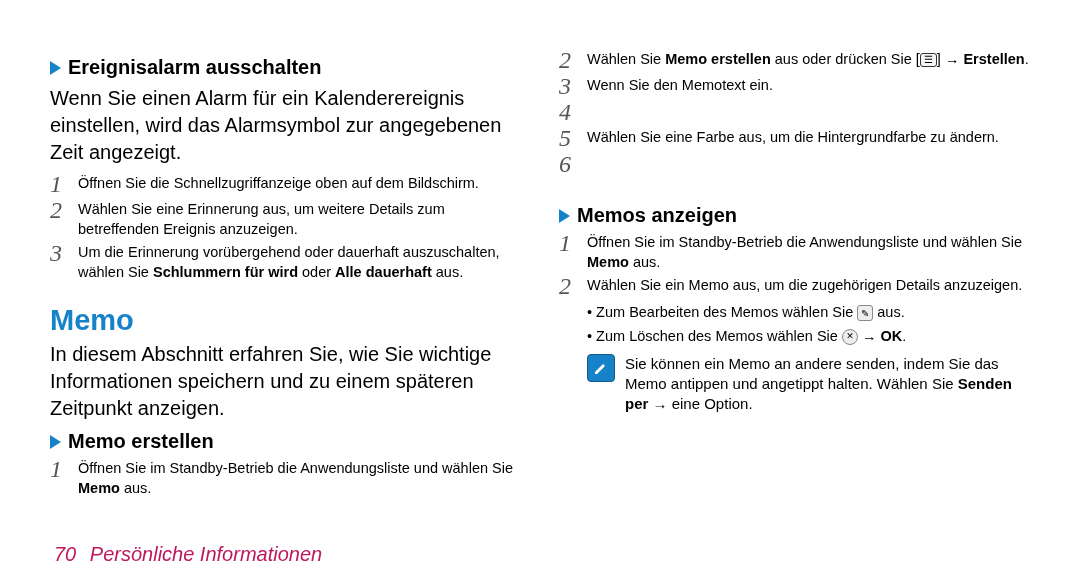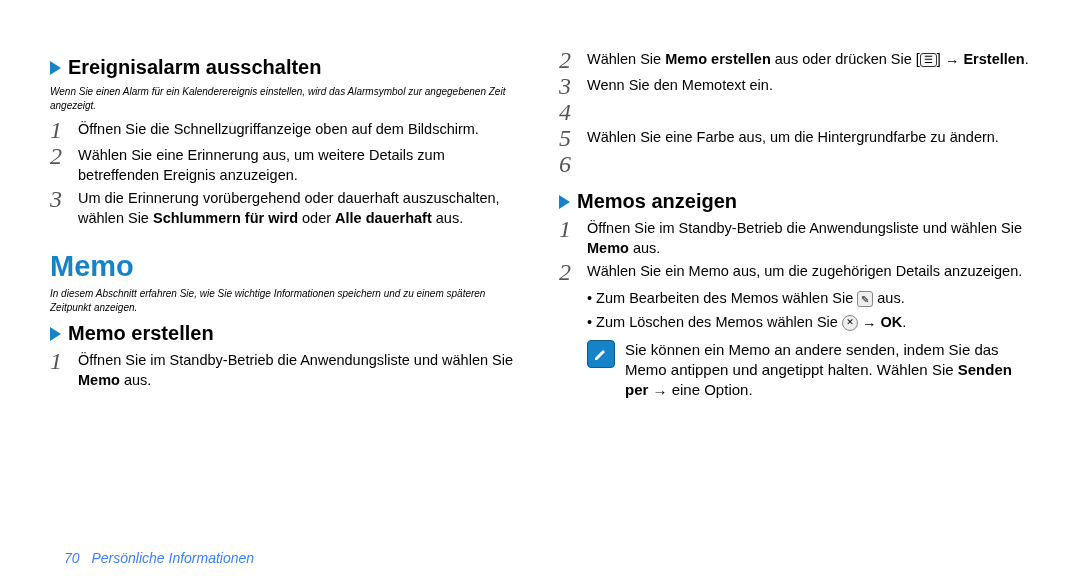--- a/index.html
+++ b/index.html
@@ -30,24 +30,23 @@
     margin-top: 6px;
   }
   .chev {
     width: 0; height: 0;
     border-top: 7px solid transparent;
     border-bottom: 7px solid transparent;
     border-left: 11px solid #1683c9;
     margin-right: 7px;
   }
   .para {
-    font-size: 10px;
+    font-size: 20px;
     line-height: 1.35;
     margin-bottom: 8px;
-    font-style: italic;
   }
   .numlist {
     list-style: none;
     margin-left: 0;
   }
   .numlist > li {
     display: flex;
     align-items: flex-start;
     margin-bottom: 4px;
   }
@@ -117,24 +116,24 @@
     margin-left: 28px;
   }
   .note-text {
     font-size: 15px;
     line-height: 1.35;
     flex: 1;
   }
   .footer {
     position: absolute;
     bottom: 20px;
-    left: 64px;
-    font-size: 14px;
+    left: 54px;
+    font-size: 20px;
     font-style: italic;
-    color: #3b82f6;
+    color: #be185d;
   }
   .page-num {
     font-style: italic;
     margin-right: 8px;
   }
   .inline-icon-pencil {
     display: inline-flex;
     width: 16px; height: 16px;
     background: #eee;
     border: 1px solid #888;
@@ -224,21 +223,21 @@
       </li>
       <li>
         <span class="num">5</span>
         <span class="li-text">Wählen Sie eine Farbe aus, um die Hintergrundfarbe zu ändern.</span>
       </li>
       <li>
         <span class="num">6</span>
       </li>
     </ol>
 
-    <div class="subhead" style="margin-top:14px">
+    <div class="subhead" style="margin-top:28px">
       <span class="chev"></span>
       <span>Memos anzeigen</span>
     </div>
 
     <ol class="numlist">
       <li>
         <span class="num">1</span>
         <span class="li-text">
           <span>Öffnen Sie im Standby-Betrieb die Anwendungsliste und wählen Sie </span><span class="bold">Memo</span><span> aus.</span>
         </span>

